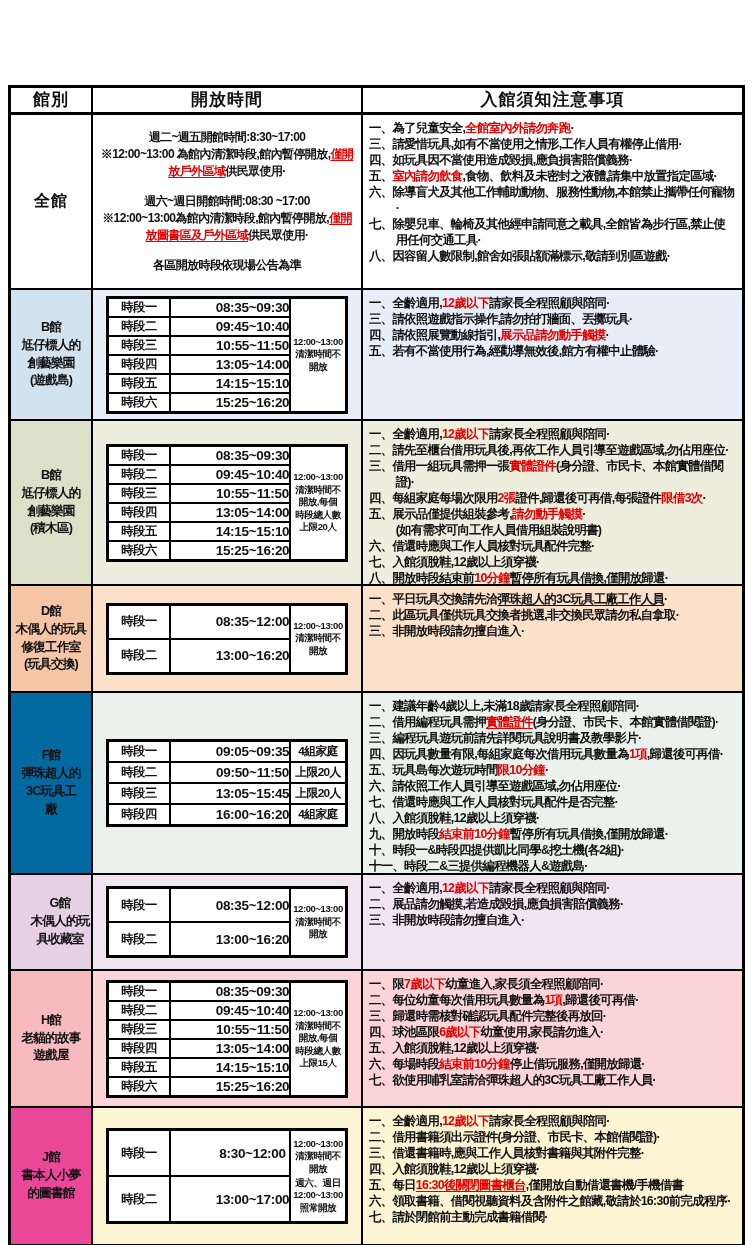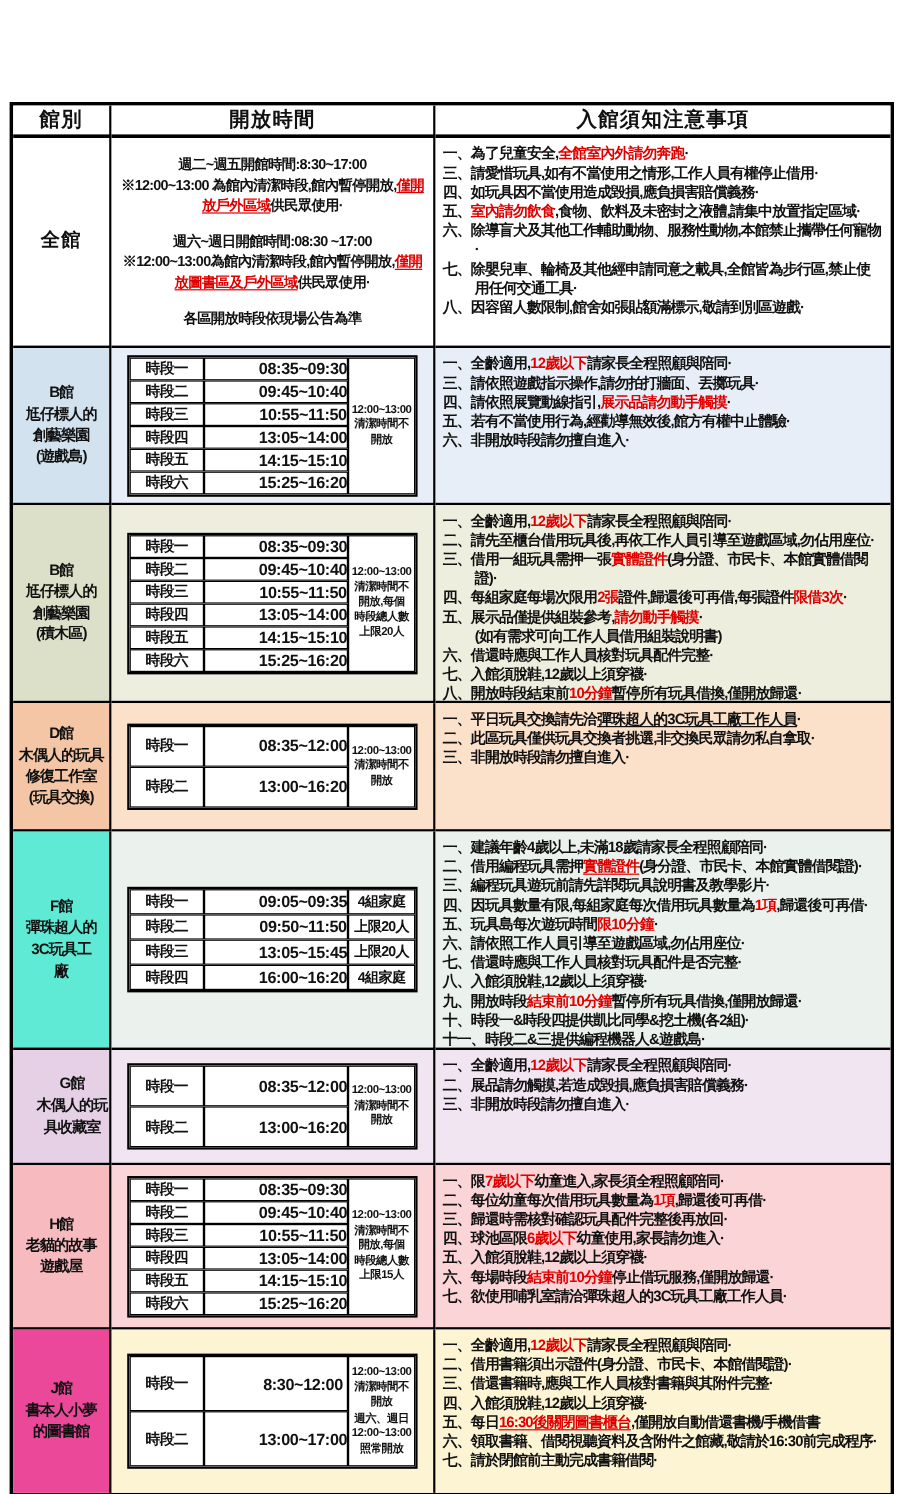--- a/index.html
+++ b/index.html
@@ -95,21 +95,20 @@
                 <div class="nline">開放</div>
               </div>
             </div>
           </div>
         </div>
         <div class="cell c3" style="background: rgb(231, 238, 247);">
           <div class="rule"><span class="seg">一、全齡適用,</span><span class="seg red">12歲以下</span><span class="seg">請家長全程照顧與陪同·</span></div>
           <div class="rule"><span class="seg">三、請依照遊戲指示操作,請勿拍打牆面、丟擲玩具·</span></div>
           <div class="rule"><span class="seg">四、請依照展覽動線指引,</span><span class="seg red">展示品請勿動手觸摸</span><span class="seg">·</span></div>
           <div class="rule"><span class="seg">五、若有不當使用行為,經勸導無效後,館方有權中止體驗·</span></div>
-          <div class="rule"><span class="seg">六、非開放時段請勿擅自進入·</span></div>
         </div>
       </div>
       <div class="trow" style="height: 165px;">
         <div class="cell c1" style="background: rgb(220, 224, 200);">
           <div class="tl">B館</div>
           <div class="tl">尪仔標人的</div>
           <div class="tl">創藝樂園</div>
           <div class="tl">(積木區)</div>
         </div>
         <div class="cell c2" style="background: rgb(237, 238, 221);">
@@ -171,21 +170,21 @@
             </div>
           </div>
         </div>
         <div class="cell c3" style="background: rgb(251, 224, 202);">
           <div class="rule"><span class="seg">一、平日玩具交換請先洽</span><span class="seg u">彈珠超人的3C玩具工廠工作人員</span><span class="seg">·</span></div>
           <div class="rule"><span class="seg">二、此區玩具僅供玩具交換者挑選,非交換民眾請勿私自拿取·</span></div>
           <div class="rule"><span class="seg">三、非開放時段請勿擅自進入·</span></div>
         </div>
       </div>
       <div class="trow" style="height: 182px;">
-        <div class="cell c1" style="background: #5eead4;">
+        <div class="cell c1" style="background: #0369a1;">
           <div class="tl">F館</div>
           <div class="tl">彈珠超人的</div>
           <div class="tl">3C玩具工</div>
           <div class="tl">廠</div>
         </div>
         <div class="cell c2" style="background: rgb(235, 242, 237);">
           <div class="ttable" style="grid-template-columns: 62px 120px 56px; grid-template-rows: repeat(4, 21px);">
             <div class="tc lbl" style="grid-area: 1 / 1;">時段一</div>
             <div class="tc tm" style="grid-area: 1 / 2;">09:05~09:35</div>
             <div class="tc ex" style="grid-area: 1 / 3;">4組家庭</div>

